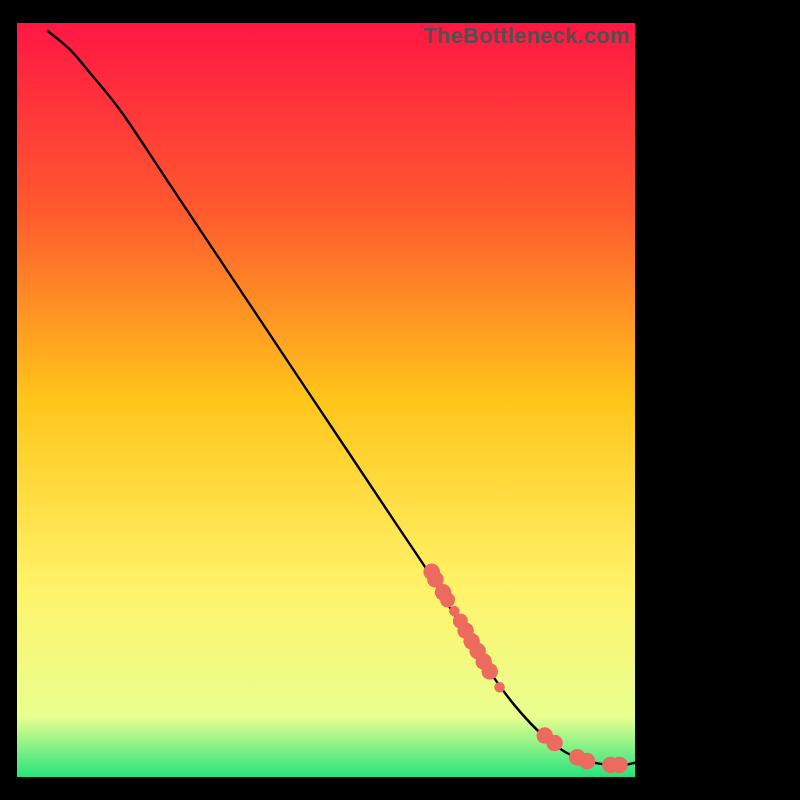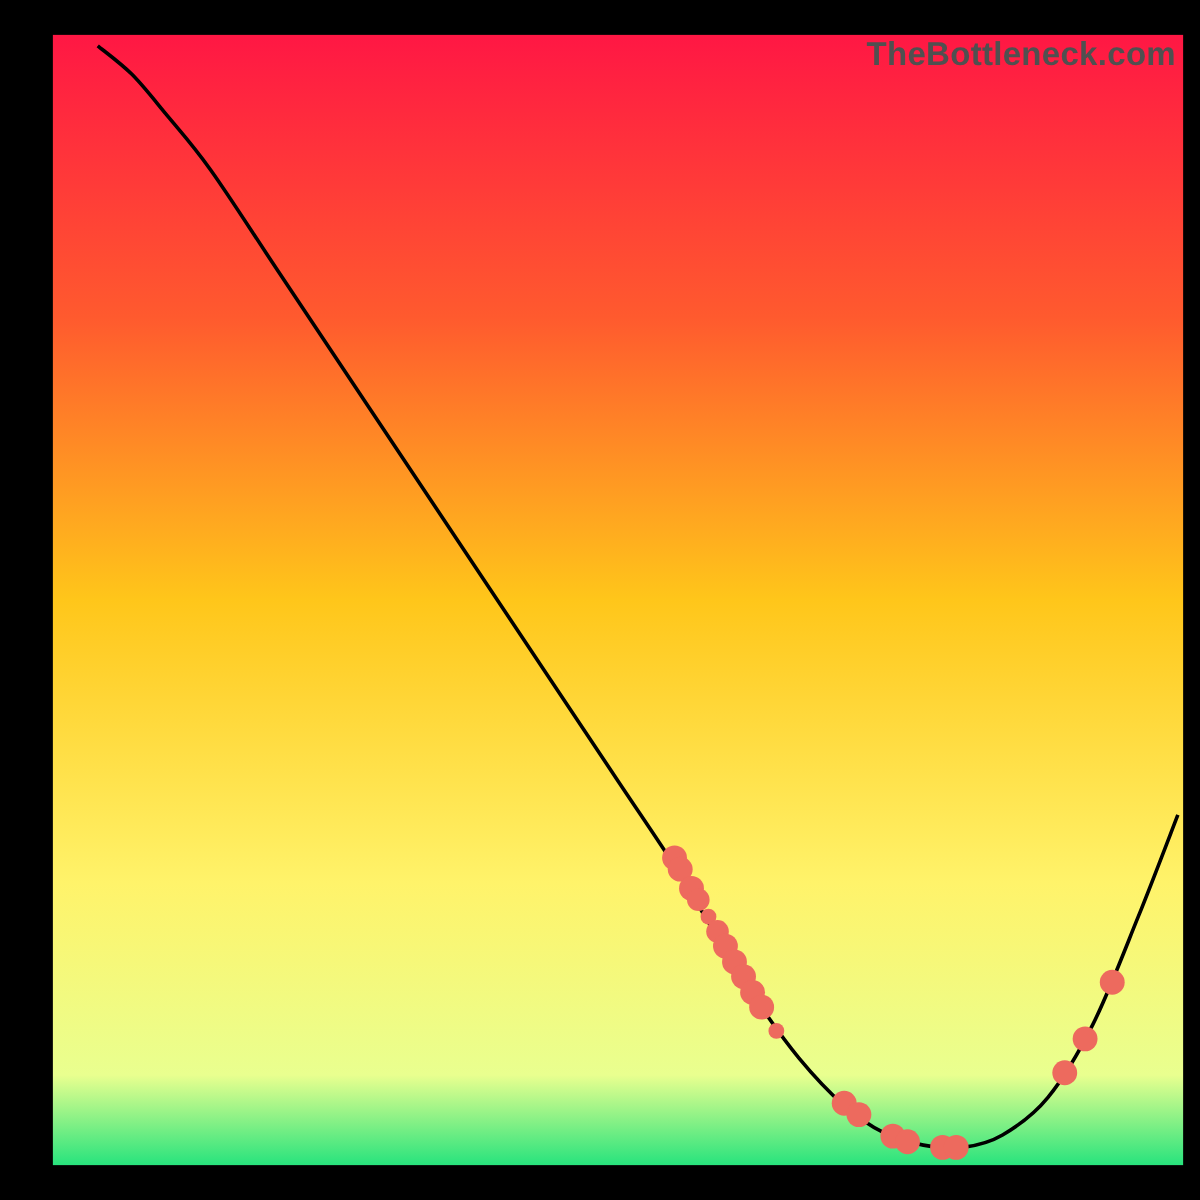--- a/index.html
+++ b/index.html
@@ -12,23 +12,23 @@
     overflow: hidden;
   }
   .frame {
     position: relative;
     width: 800px;
     height: 800px;
     background: #000;
   }
   .plot {
     position: absolute;
-    left: 35px;
+    left: 17px;
     top: 23px;
-    width: 754px;
+    width: 618px;
     height: 754px;
     overflow: hidden;
   }
   .watermark {
     position: absolute;
     top: 0;
     right: 5px;
     color: #505050;
     font-size: 22px;
     font-weight: bold;

